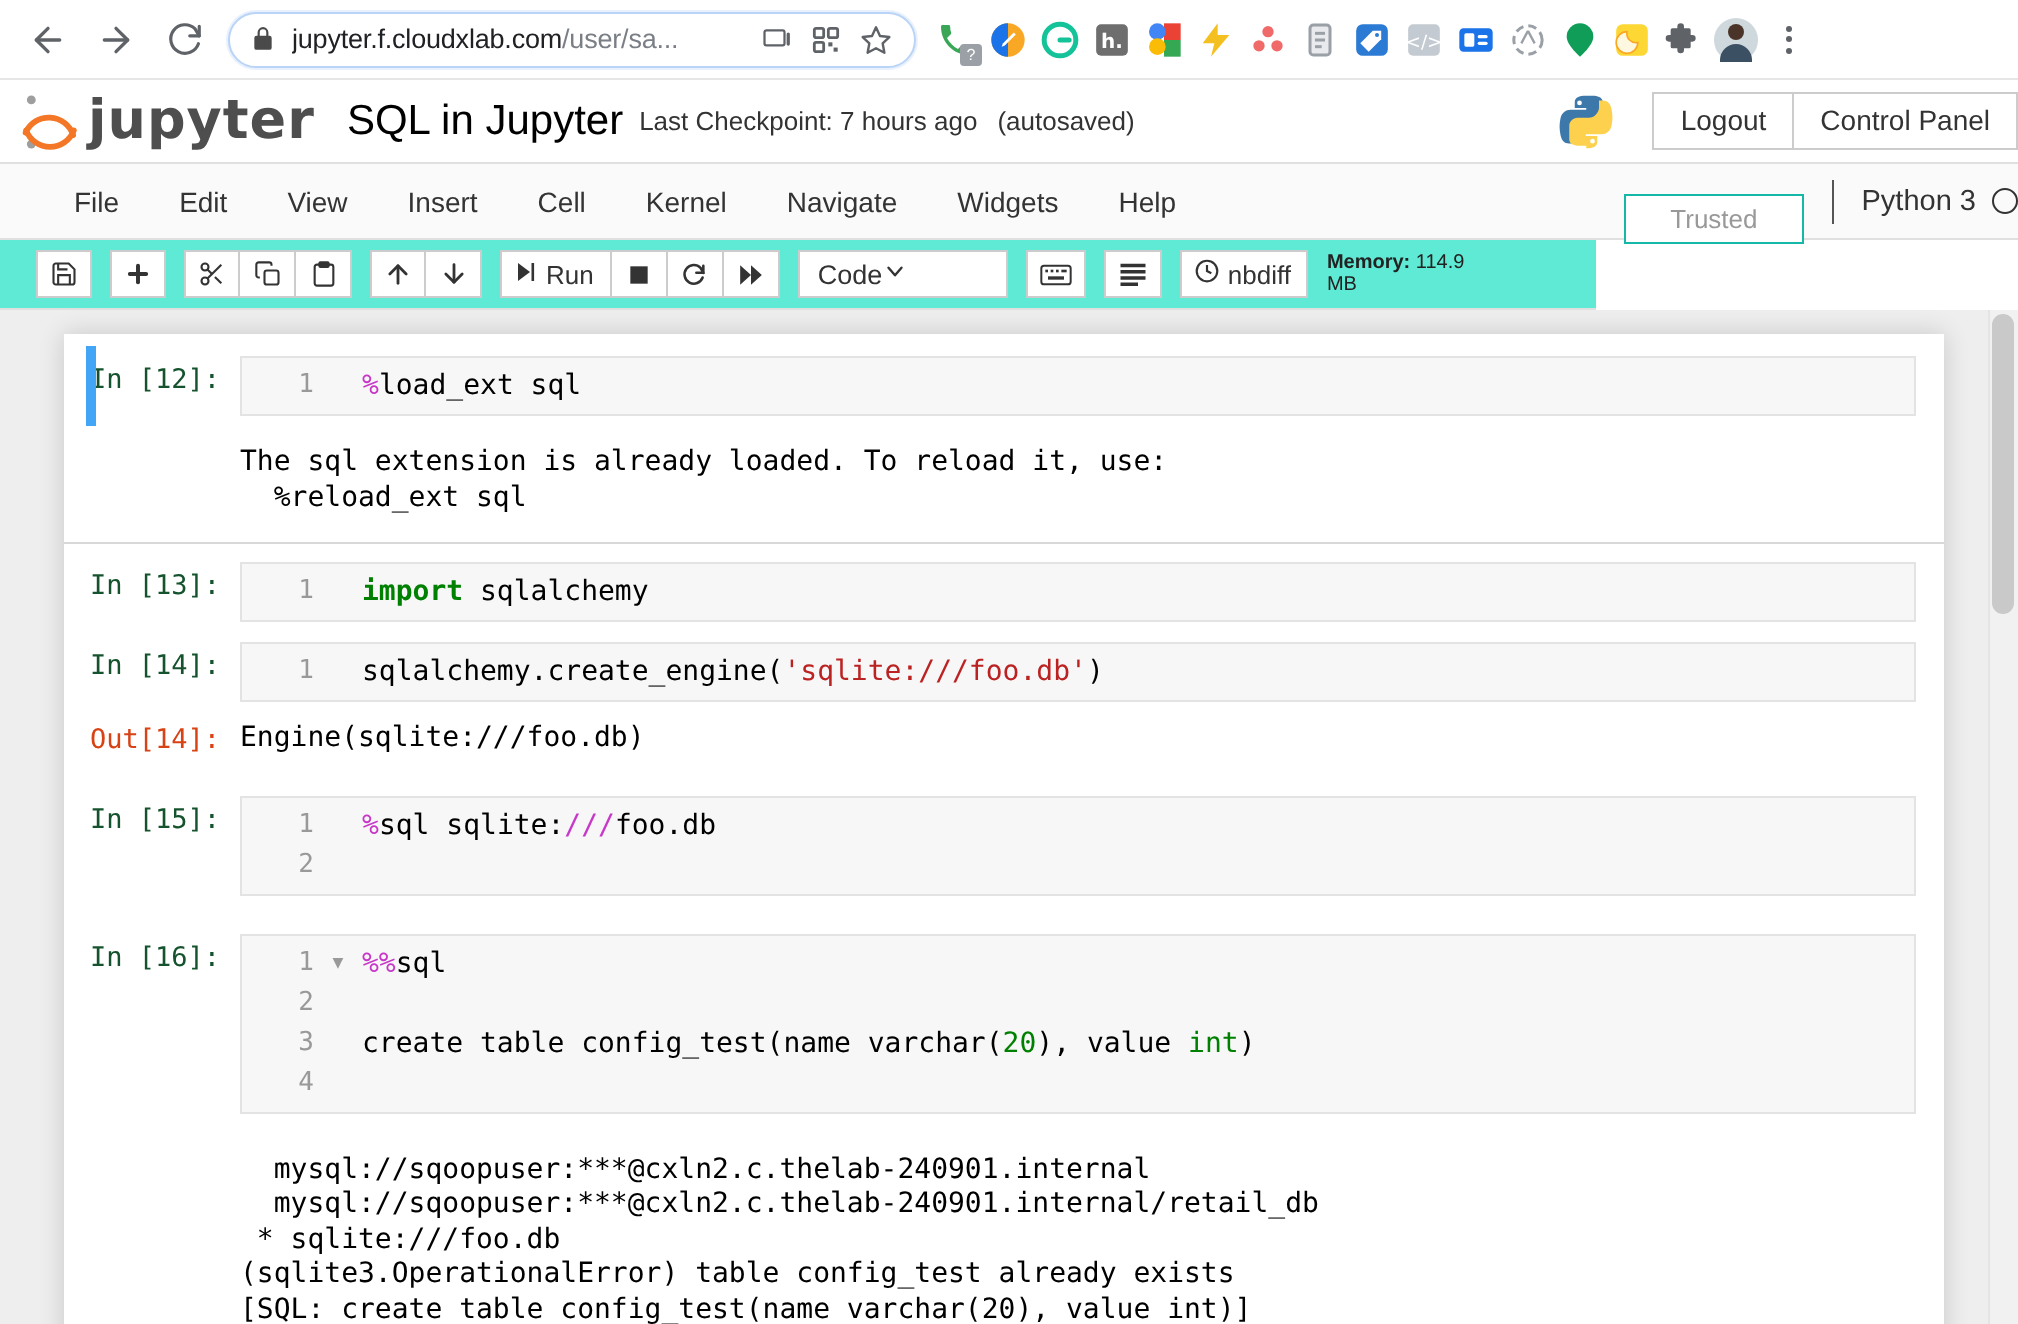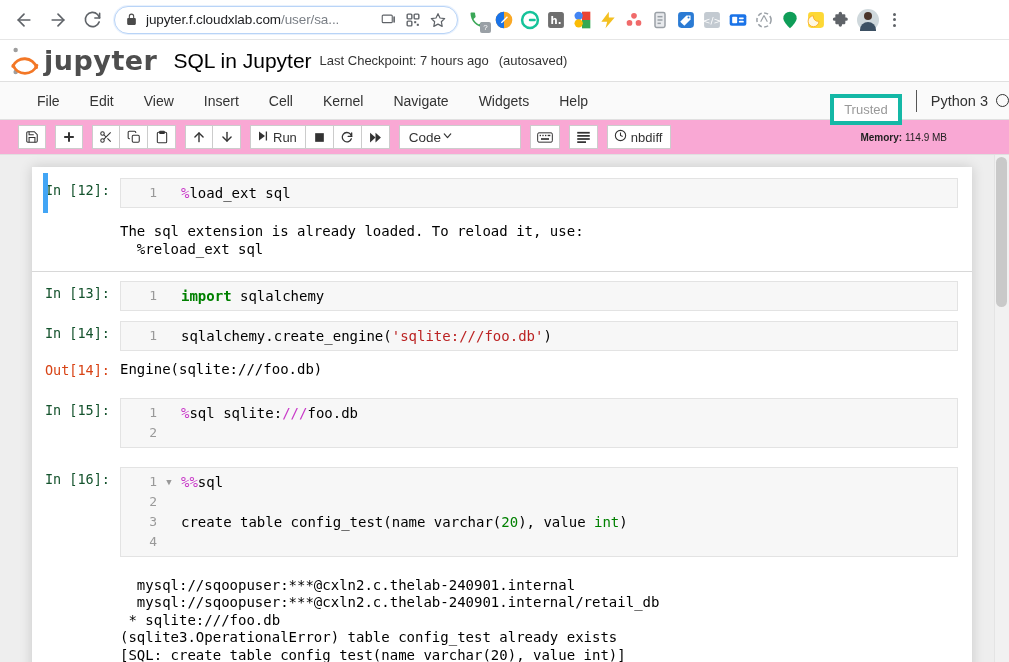--- a/index.html
+++ b/index.html
@@ -109,37 +109,37 @@
     padding-left: 22px;
   }
   .menu-item {
     font-size: 14px; color: #333;
     padding: 8px 15px;
     white-space: nowrap;
   }
   .menu-right { margin-left: auto; display: flex; align-items: center; padding-right: 0; }
   .trusted {
     font-size: 13px; color: #999;
-    border: 4px solid #14b8a6;
-    padding: 4px 10px;
+    border: 1px solid #14b8a6;
+    padding: 4px 22px;
     background: #fff;
     margin-top: 17px;
   }
   .kernel-sep { width: 1px; height: 22px; background: #555; margin: 0 14px; }
   .kernel-name { font-size: 14.5px; color: #333; }
   .kernel-circle {
     width: 13px; height: 13px; border-radius: 50%;
     border: 1.6px solid #333;
     margin-left: 8px;
   }
 
   
   .toolbar {
-    height: 35px; width: 1009px;
-    background: #f9a8d4;
+    height: 35px; width: 798px;
+    background: #5eead4;
     border-bottom: 1px solid #e0e0e0;
     display: flex; align-items: center;
     padding-left: 18px;
   }
   .tb-group { display: flex; margin-right: 9px; }
   .tb-btn {
     min-width: 28px; height: 24px;
     border: 1px solid #cccccc;
     background: #fff;
     display: flex; align-items: center; justify-content: center;
@@ -440,20 +440,30 @@
       <circle cx="9" cy="33" r="2.6" fill="#9e9e9e"></circle>
       <path d="M6 13 A15 15 0 0 0 34 13" fill="none" stroke="#f37726" stroke-width="3.4" stroke-linecap="round" transform="rotate(183 20 20)"></path>
       <path d="M6 25 A15 15 0 0 0 34 25" fill="none" stroke="#f37726" stroke-width="3.4" stroke-linecap="round"></path>
     </svg>
   </div>
   <span class="jp-word">jupyter</span>
   <span class="nb-title">SQL in Jupyter</span>
   <span class="checkpoint">Last Checkpoint: 7 hours ago</span>
   <span class="autosaved">(autosaved)</span>
 
+  <div class="hdr-right">
+    <div class="py-logo">
+      <svg width="30" height="30" viewBox="0 0 24 24">
+        <path d="M11.9 1.5c-2.6 0-4.4.6-4.4 2.6v2.3h4.6v.7H5.8c-1.9 0-3.5 1.2-4 3.4-.5 2.5-.5 4.1 0 6.7.4 2 1.5 3.4 3.4 3.4h1.6v-2.8c0-2.1 1.9-4.1 4.1-4.1h4.5c1.8 0 3.3-1.5 3.3-3.3V4.1c0-1.8-1.5-2.3-3.3-2.6h-3.5zM9.4 3.4a.95.95 0 1 1 0 1.9.95.95 0 0 1 0-1.9z" fill="#3c78aa"></path>
+        <path d="M12.1 22.5c2.6 0 4.4-.6 4.4-2.6v-2.3h-4.6v-.7h6.3c1.9 0 3.5-1.2 4-3.4.5-2.5.5-4.1 0-6.7-.4-2-1.5-3.4-3.4-3.4h-1.6v2.8c0 2.1-1.9 4.1-4.1 4.1H8.6c-1.8 0-3.3 1.5-3.3 3.3v5.3c0 1.8 1.5 2.3 3.3 2.6h3.5zm2.5-1.9a.95.95 0 1 1 0-1.9.95.95 0 0 1 0 1.9z" fill="#fdd14e"></path>
+      </svg>
+    </div>
+    <button class="hdr-btn">Logout</button>
+    <button class="hdr-btn">Control Panel</button>
+  </div>
 </div>
 
 <div class="menubar">
   <div class="menu-item">File</div>
   <div class="menu-item">Edit</div>
   <div class="menu-item">View</div>
   <div class="menu-item">Insert</div>
   <div class="menu-item">Cell</div>
   <div class="menu-item">Kernel</div>
   <div class="menu-item">Navigate</div>

